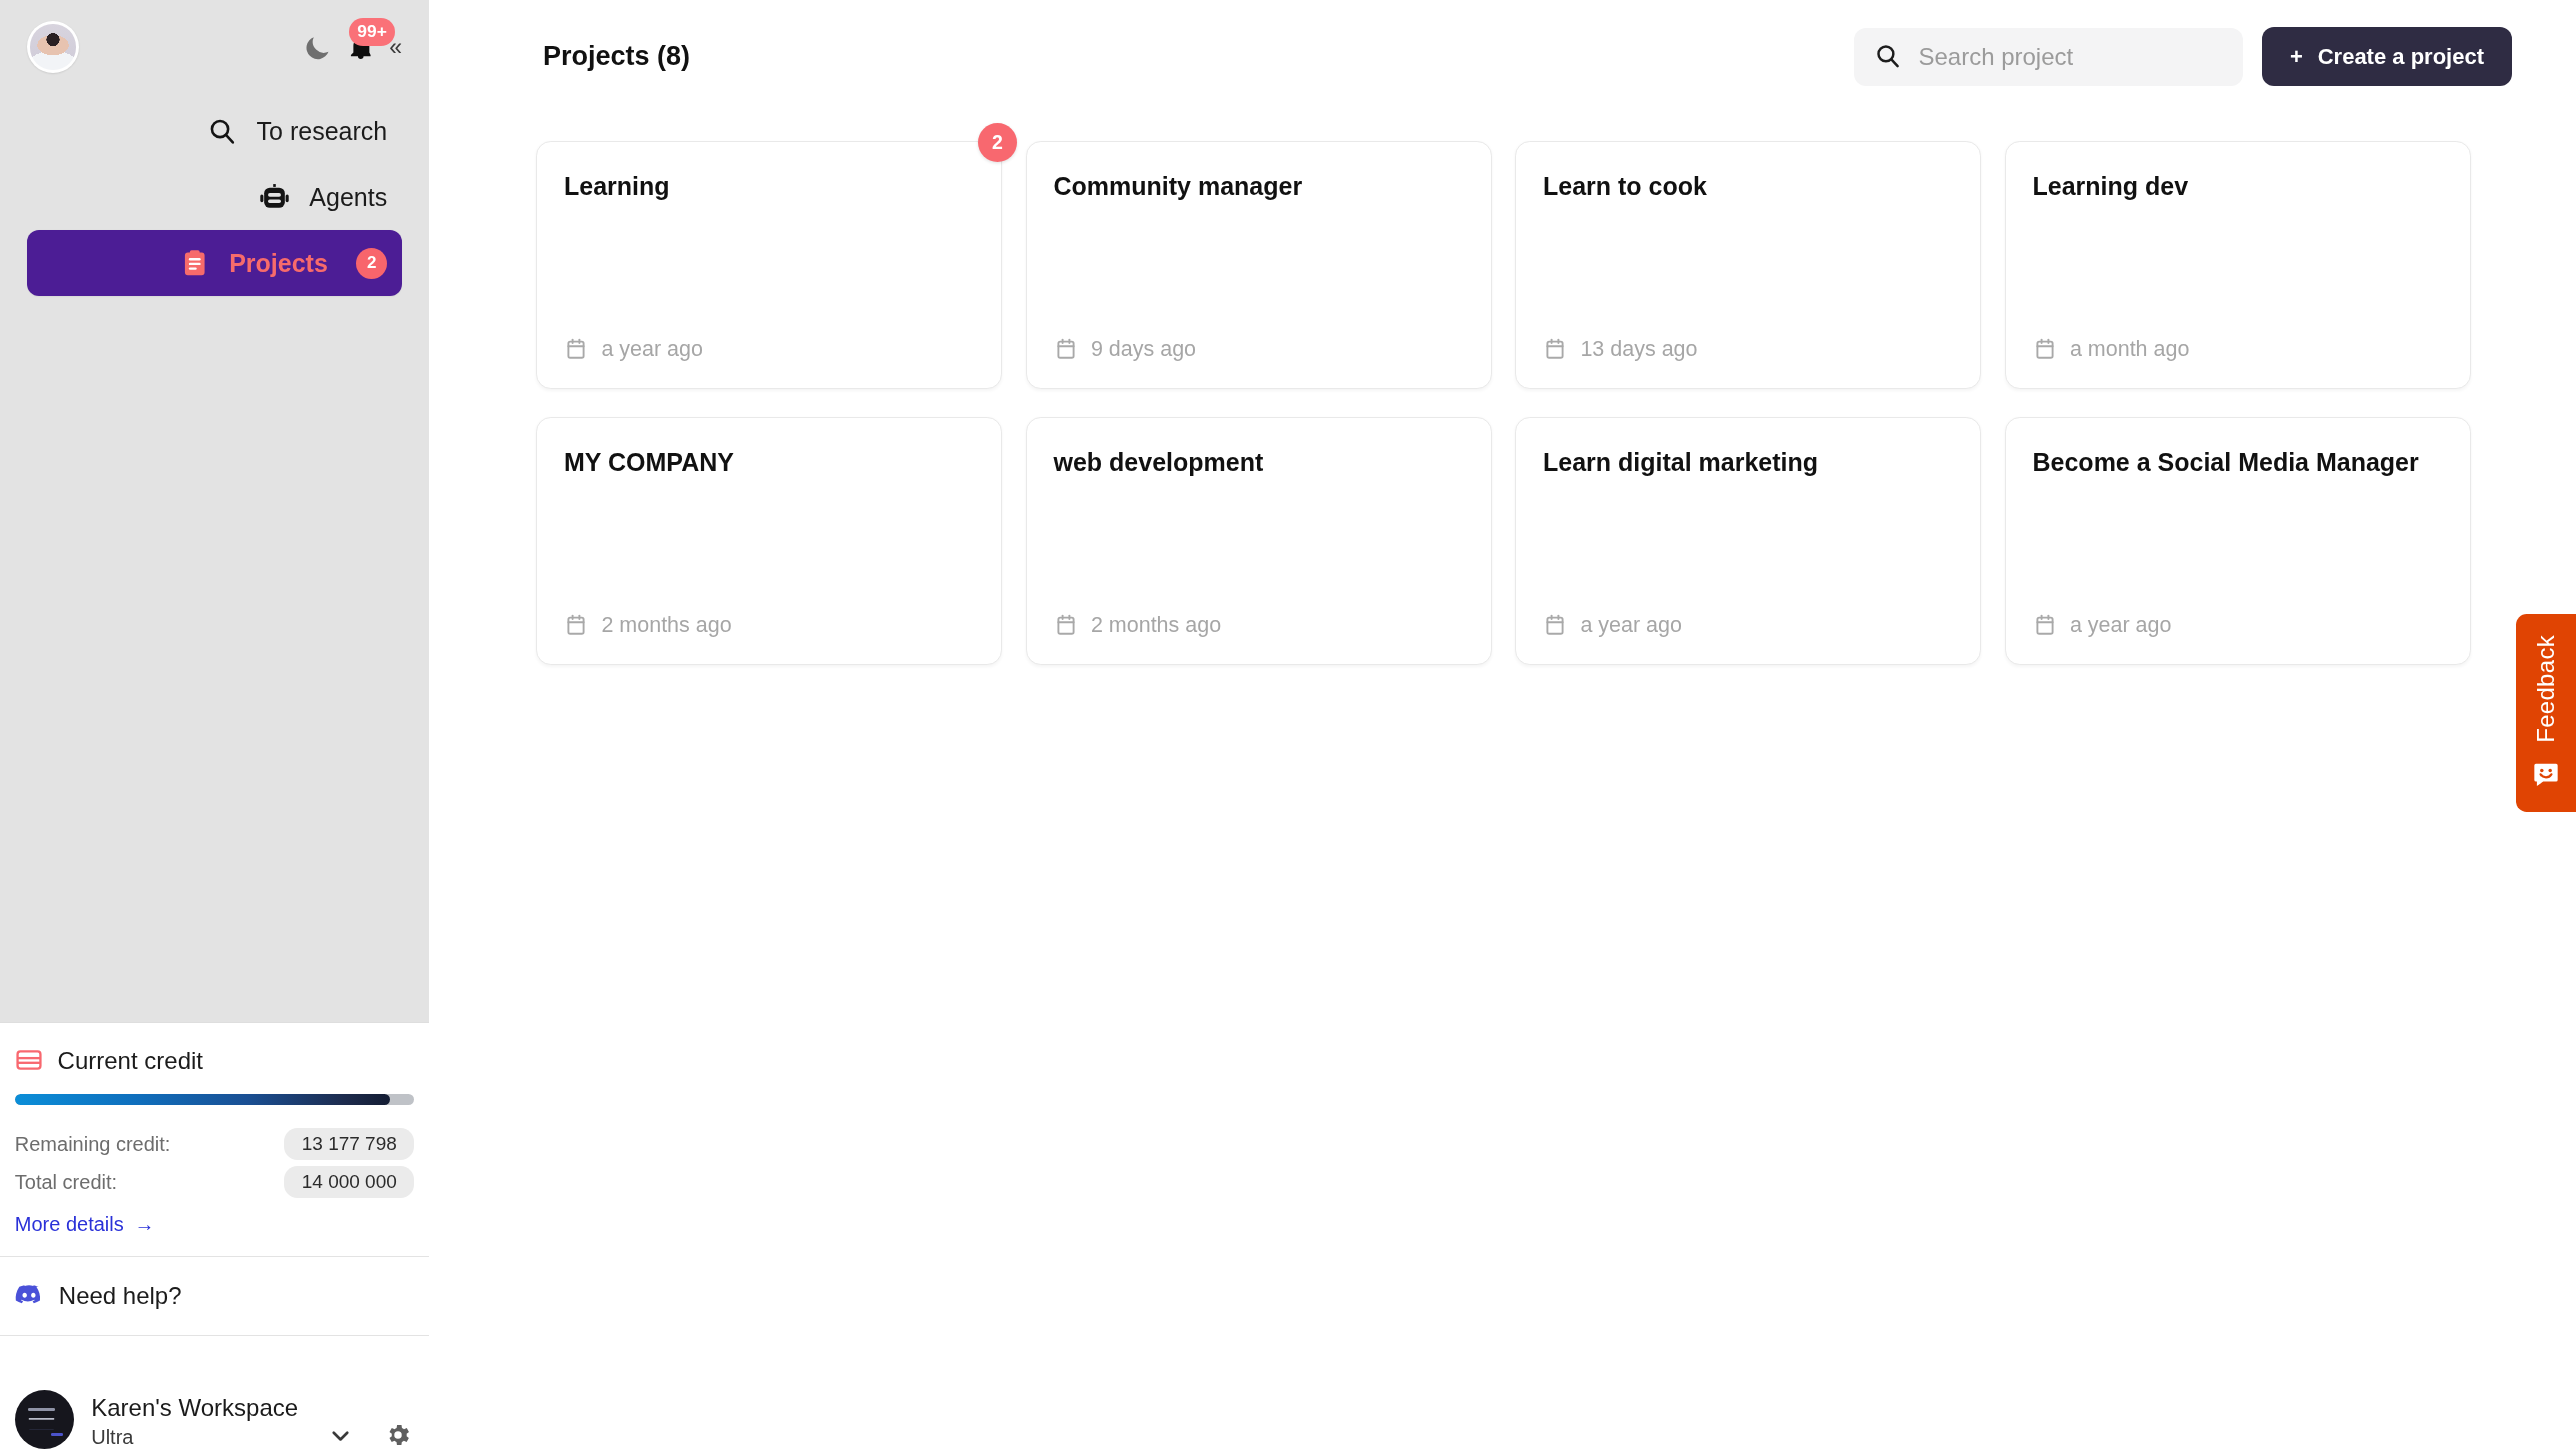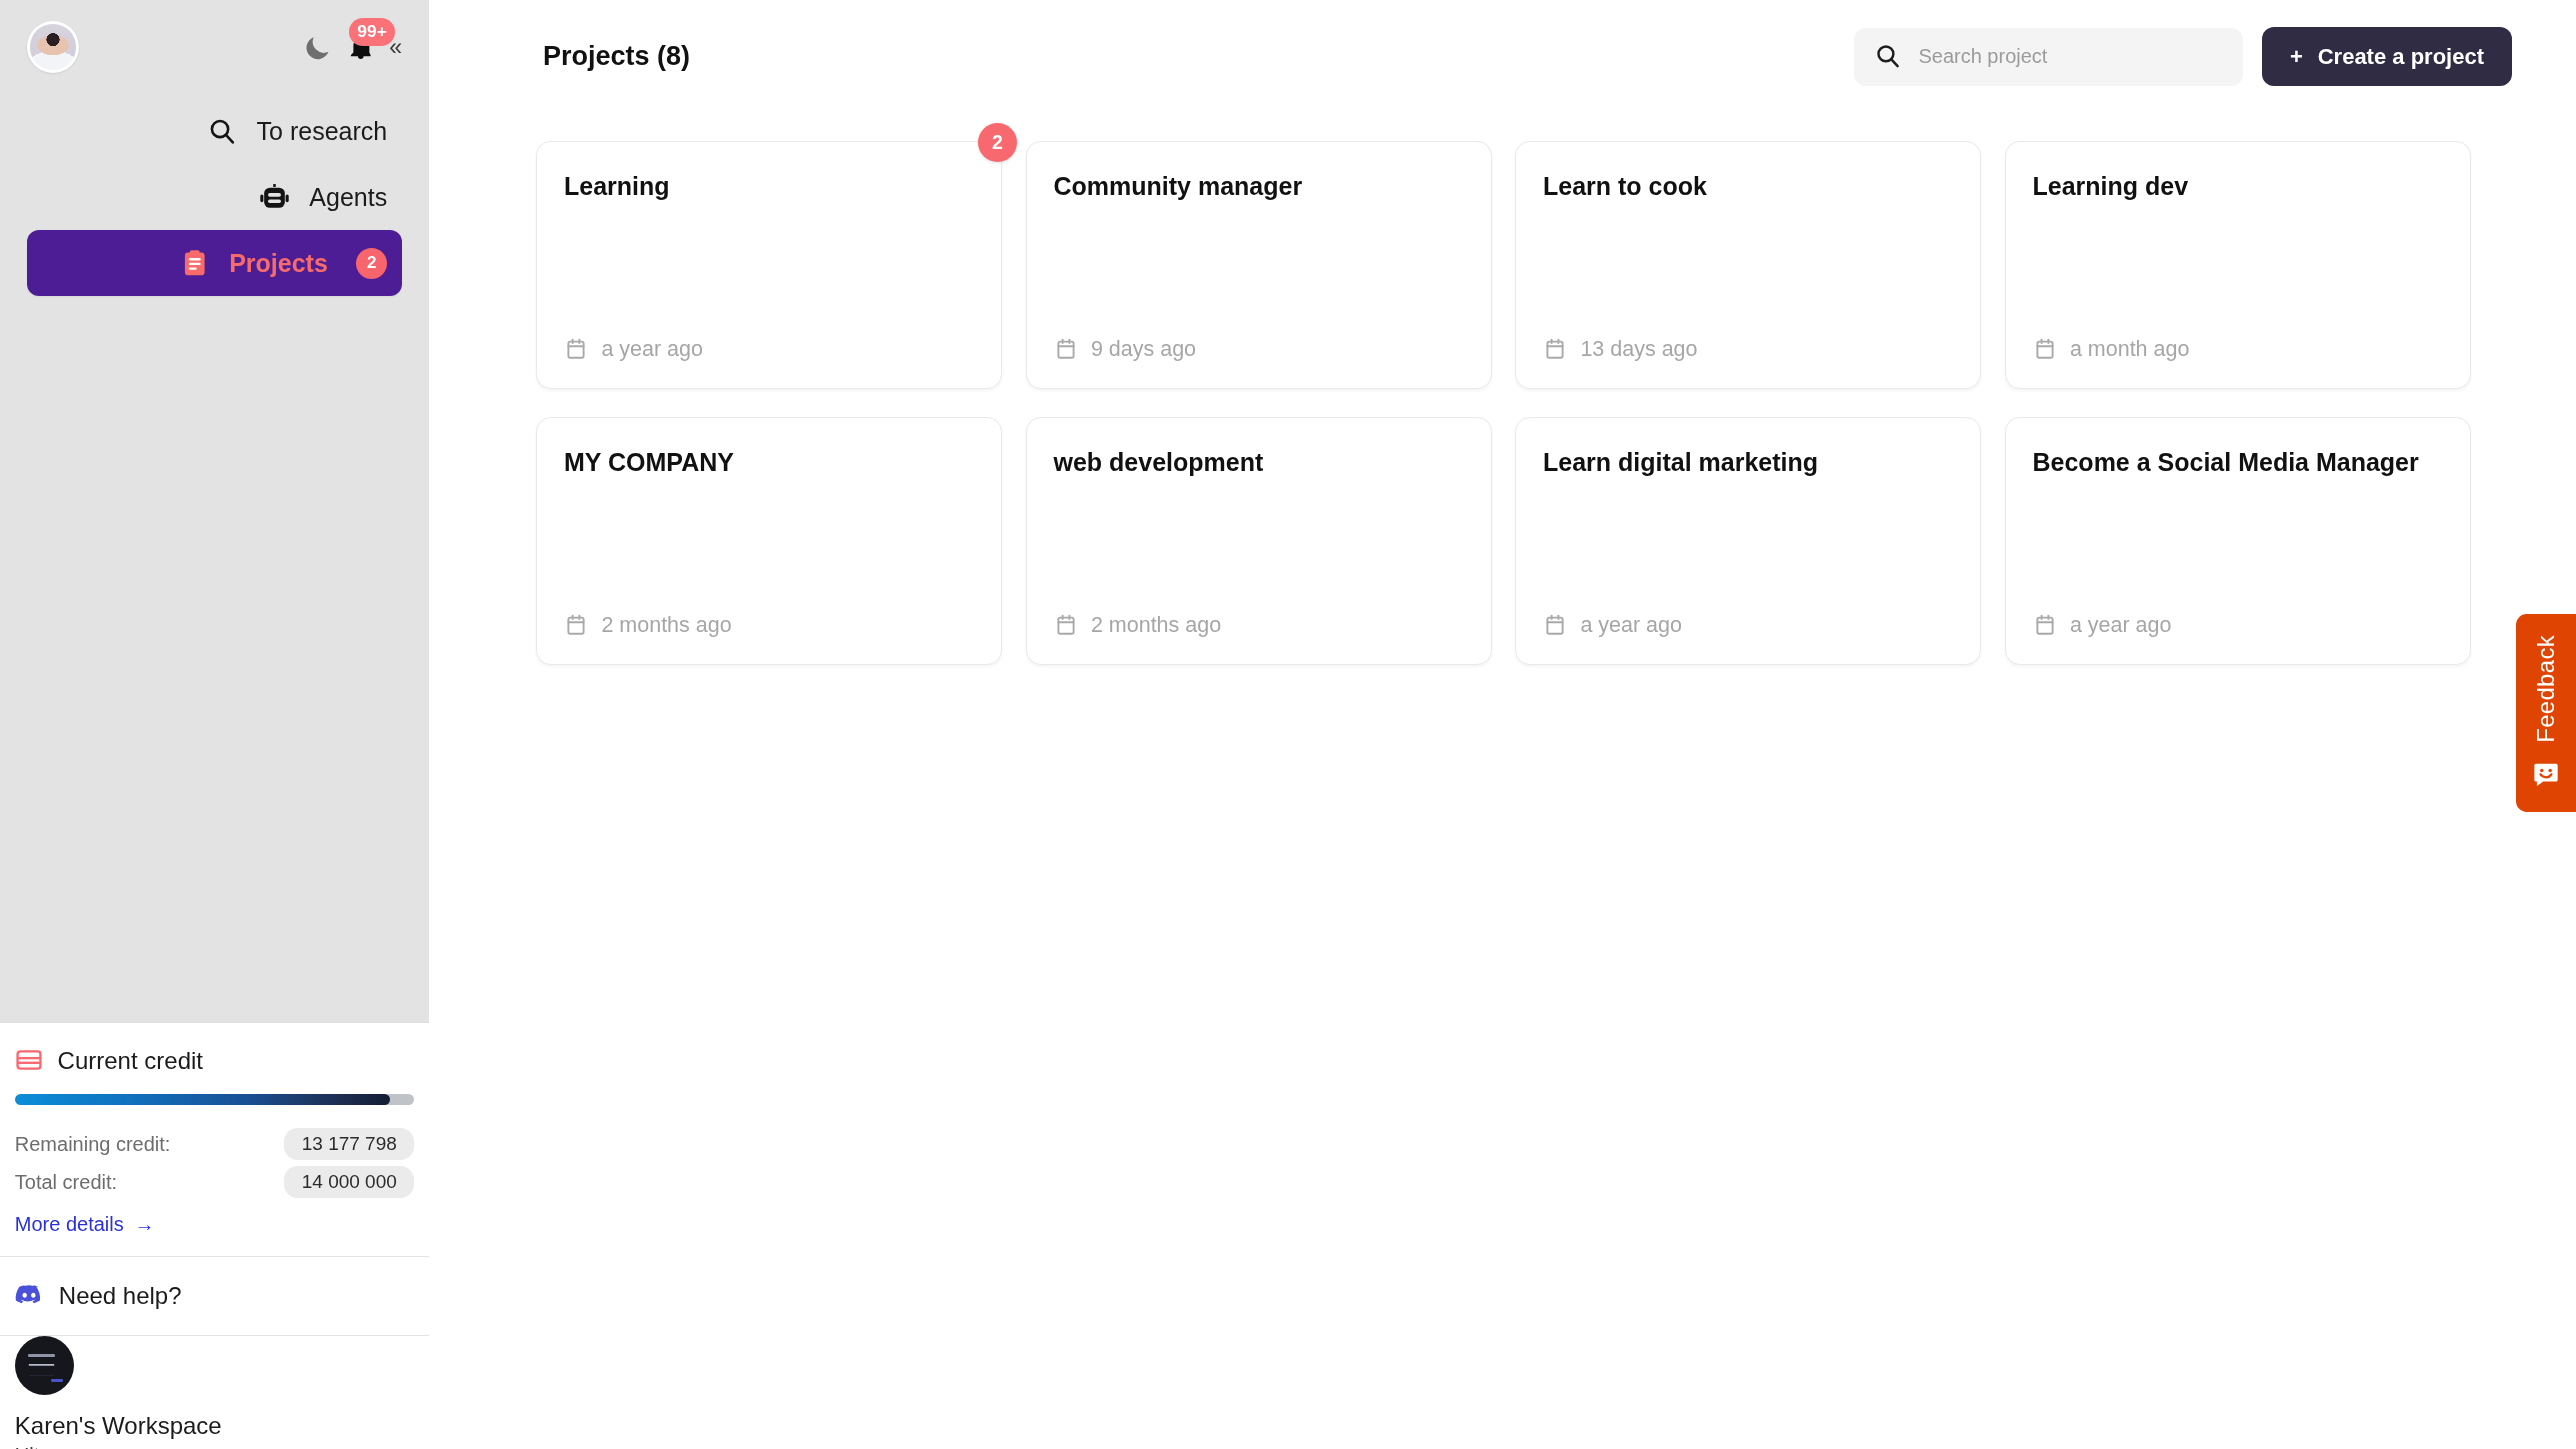--- a/index.html
+++ b/index.html
@@ -217,25 +217,24 @@
     padding: 0 14.8px;
     cursor: pointer;
   }
   .sb-help .h-label { font-size: 24px; color: #1b1b1b; }
 
   
   .sb-ws {
     background: #ffffff;
     border-top: 0.7px solid #e3e3e3;
     display: flex;
-    align-items: flex-start;
+    align-items: flex-end;
     gap: 17.4px;
     height: 114px;
     padding: 0 17.4px 0 14.8px;
-    flex-direction: column;
   }
   .ws-avatar {
     width: 59px;
     height: 59px;
     flex: 0 0 59px;
     border-radius: 50%;
     background: #16161d;
     position: relative;
     overflow: hidden;
   }
@@ -295,21 +294,21 @@
     align-items: center;
     padding: 0 20px;
     gap: 17.4px;
     cursor: text;
   }
   .search-box input {
     border: none;
     outline: none;
     background: transparent;
     font-family: "Liberation Sans", sans-serif;
-    font-size: 20px;
+    font-size: 24px;
     color: #7f1d1d;
     width: 100%;
   }
   .search-box input::placeholder { color: #9b9b9b; }
 
   .create-btn {
     margin-left: 19px;
     height: 59px;
     border-radius: 12px;
     background: #2f2c43;

